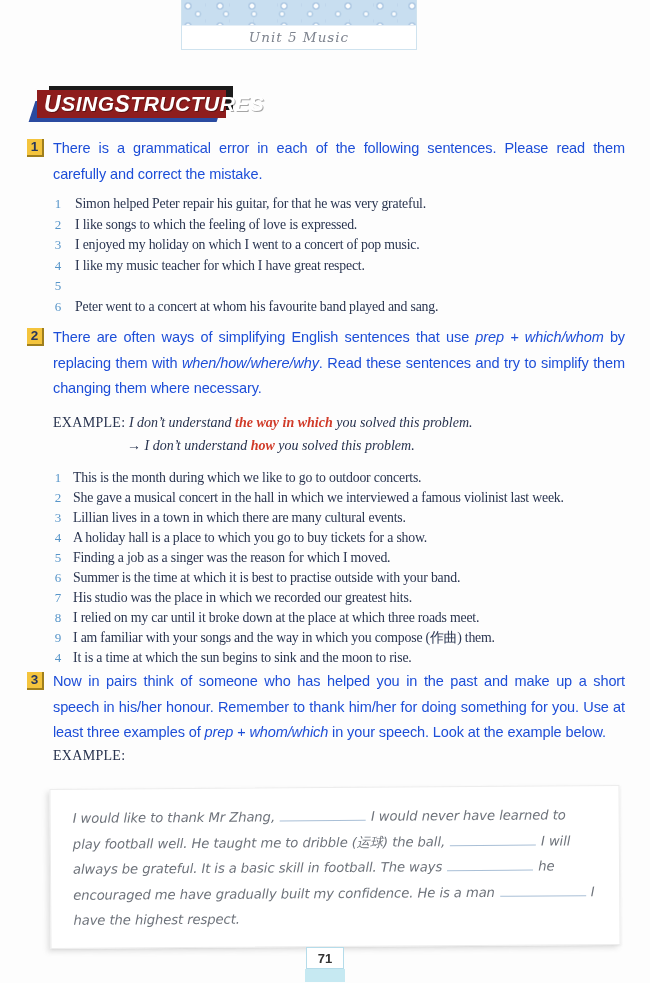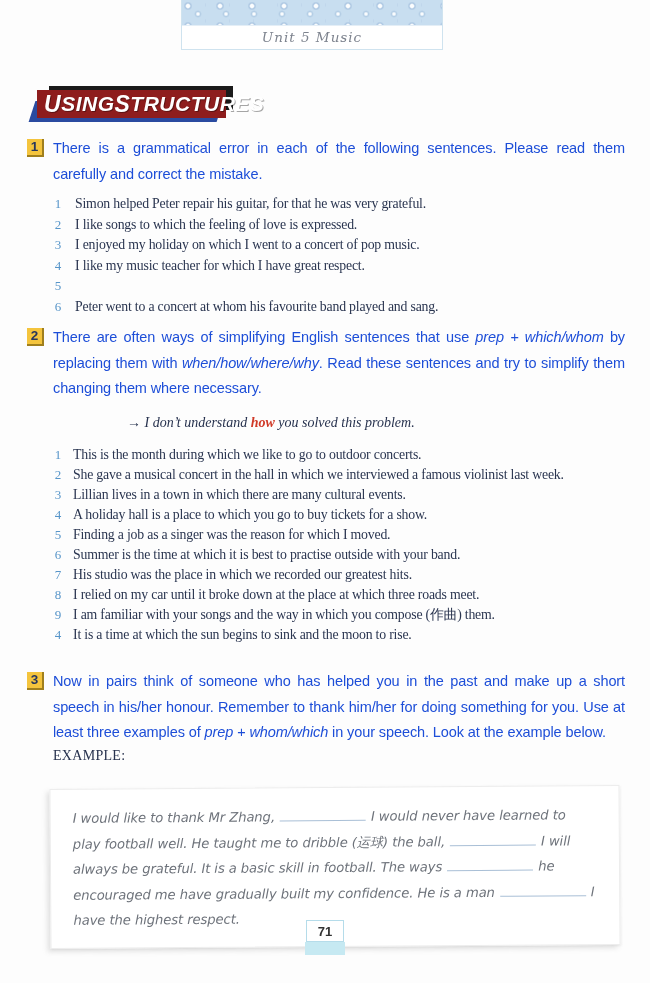--- a/index.html
+++ b/index.html
@@ -4,21 +4,21 @@
 <style>
   * { margin:0; padding:0; box-sizing:border-box; }
   html,body { background:#ffffff; }
   .page {
     position:relative; width:650px; height:983px; background:#fdfdfd;
     overflow:hidden; font-family:"Liberation Sans", sans-serif;
   }
 
   
   .unit-header {
-    position:absolute; left:181px; top:0; width:262px;
+    position:absolute; left:181px; top:0; width:236px;
     border:1px solid #cfe3ef; border-top:none; background:#fff;
   }
   .droplets {
     height:26px;
     background-color:var(--header_blue,#c8def0);
     background-image:
       radial-gradient(circle at 6px 6px,  rgba(255,255,255,.95) 1.5px, rgba(150,180,215,.55) 3px, rgba(200,222,240,0) 4.5px),
       radial-gradient(circle at 16px 14px, rgba(255,255,255,.9) 1px, rgba(160,190,220,.5) 2.5px, rgba(200,222,240,0) 4px),
       radial-gradient(circle at 26px 5px,  rgba(255,255,255,.85) 1px, rgba(170,195,225,.45) 2px, rgba(200,222,240,0) 3.5px);
     background-size:32px 20px, 28px 18px, 24px 16px;
@@ -106,21 +106,21 @@
     font-family:"DejaVu Sans", sans-serif; font-style:italic;
     font-size:13.2px; line-height:25.5px; color:#6e737b; letter-spacing:-0.1px;
   }
   .blank {
     display:inline-block; width:86px; height:13px;
     border-bottom:1px solid #a9bfd6; margin:0 5px;
     vertical-align:baseline;
   }
 
   
-  .page-num-wrap { position:absolute; left:0; right:0; top:920px; display:flex; flex-direction:column; align-items:center; }
+  .page-num-wrap { position:absolute; left:0; right:0; top:947px; display:flex; flex-direction:column; align-items:center; }
   .page-num {
     width:38px; height:22px; background:#fff;
     border:1px solid #b5dcea; color:#333;
     font-weight:bold; font-size:13px; text-align:center; line-height:21px;
   }
   .page-num-block { width:40px; height:13px; background:var(--footer_blue,#c6e9f2); }
 </style>
 </head>
 <body>
 
@@ -177,20 +177,22 @@
     </div>
   </div>
 
   <div class="section" id="ex2">
     <div class="sec-head">
       <div class="badge">2</div>
       <div class="sec-body">
         <p class="intro"><span>There are often ways of simplifying English sentences that use </span><em>prep + which/whom</em><span> by replacing them with </span><em>when/how/where/why</em><span>. Read these sentences and try to simplify them changing them where necessary.</span></p>
 
         <div class="example">
+          <div class="l1"><span class="label">EXAMPLE:</span>
+            <span class="it">I don’t understand </span><span class="red">the way in which</span><span class="it"> you solved this problem.</span></div>
           <div class="l2"><span class="it">→ </span><span class="it">I don’t understand </span><span class="red">how</span><span class="it"> you solved this problem.</span></div>
         </div>
 
         <div class="slist">
           <div class="li">
               <span class="num">1</span>
               <span class="txt">This is the month during which we like to go to outdoor concerts.</span>
             </div>
           <div class="li">
               <span class="num">2</span>

